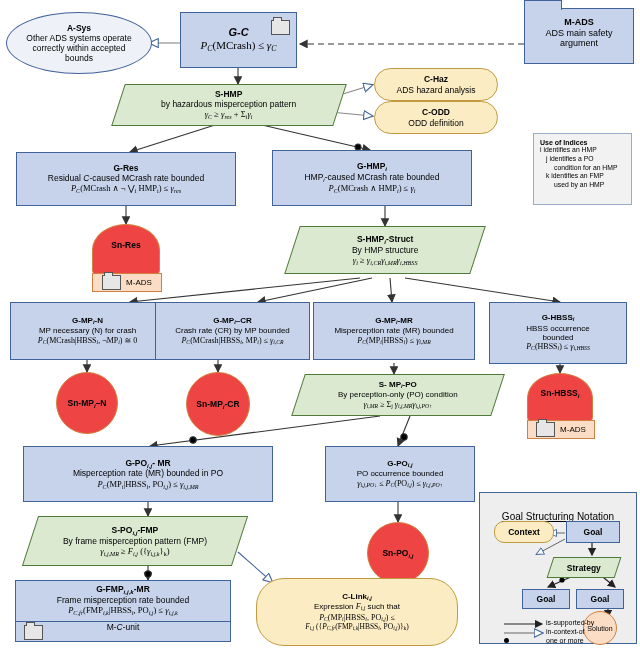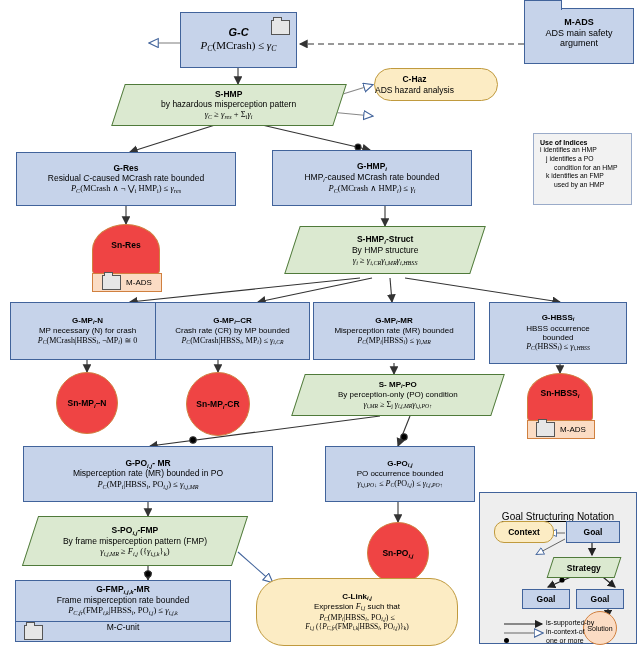--- a/index.html
+++ b/index.html
@@ -85,20 +85,28 @@
 
     <path d="M148,502 L148,516" marker-end="url(#arrF)"></path>
 
     <path d="M148,566 L148,580" marker-end="url(#arrF)"></path>
     <circle cx="148" cy="574" r="3.2" fill="#000"></circle>
 
     <path d="M238,552 L272,582" stroke="#41639b" marker-end="url(#arrH)"></path>
   </g>
 </svg>
 
+<div class="node assumption" style="left:6px;top:12px;width:146px;height:62px;display:flex;align-items:center;justify-content:center;">
+  <div class="txt" style="font-size:8.5px;padding:0 6px;">
+    <div class="hd">A-Sys</div>
+    <div>Other ADS systems operate</div>
+    <div>correctly within accepted</div>
+    <div>bounds</div>
+  </div>
+</div>
 
 <div class="node goal" style="left:180px;top:12px;width:117px;height:56px;display:flex;align-items:center;justify-content:center;">
   <div class="folder" style="right:6px;top:7px;"></div>
   <div class="txt" style="font-size:11px;">
     <div class="hd"><i>G-C</i></div>
     <div style="font-family:'Liberation Serif',serif;"><i>P<span class="sub">C</span></i>(MCrash) ≤ <i>γ<span class="sub">C</span></i></div>
   </div>
 </div>
 
 <div class="node module" style="left:524px;top:8px;width:110px;height:56px;">
@@ -111,27 +119,33 @@
 </div>
 
 <div class="node strategy" style="left:118px;top:84px;width:222px;height:42px;display:flex;align-items:center;justify-content:center;">
   <div class="inner txt" style="font-size:8.5px;">
     <div class="hd">S-HMP</div>
     <div>by hazardous misperception pattern</div>
     <div style="font-family:'Liberation Serif',serif;"><i>γ<span class="sub">C</span></i> ≥ <i>γ<span class="sub">res</span></i> + Σ<span class="sub">i</span><i>γ<span class="sub">i</span></i></div>
   </div>
 </div>
 
-<div class="node context" style="left:374px;top:68px;width:124px;height:33px;display:flex;align-items:center;">
+<div class="node context" style="left:374px;top:68px;width:124px;height:33px;display:flex;align-items:center;justify-content:center;">
   <div class="txt" style="font-size:8.5px;">
     <div class="hd">C-Haz</div>
     <div>ADS hazard analysis</div>
   </div>
 </div>
 
+<div class="node context" style="left:374px;top:101px;width:124px;height:33px;display:flex;align-items:center;justify-content:center;">
+  <div class="txt" style="font-size:8.5px;">
+    <div class="hd">C-ODD</div>
+    <div>ODD definition</div>
+  </div>
+</div>
 
 <div class="node indexbox" style="left:533px;top:133px;width:99px;height:72px;text-align:left;padding:5px 6px;">
   <div class="hd" style="font-size:7px;">Use of Indices</div>
   <div style="font-size:6.8px;line-height:1.3;">
     <div>i identifies an HMP</div>
     <div style="padding-left:6px;">j identifies a PO</div>
     <div style="padding-left:14px;">condition for an HMP</div>
     <div style="padding-left:6px;">k identifies an FMP</div>
     <div style="padding-left:14px;">used by an HMP</div>
   </div>

